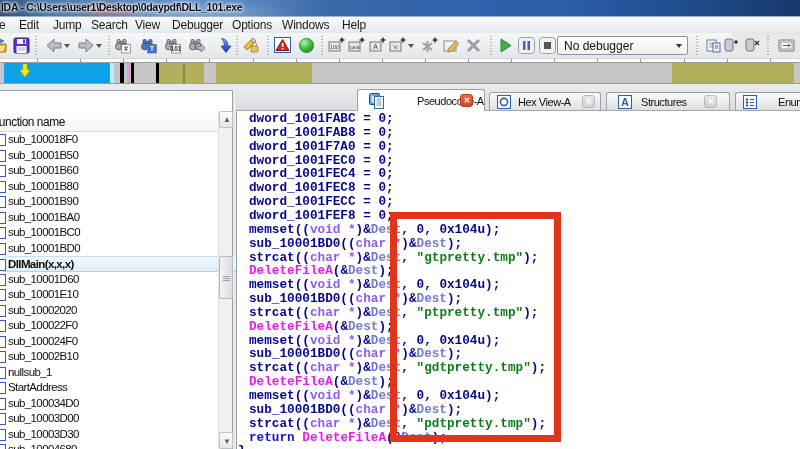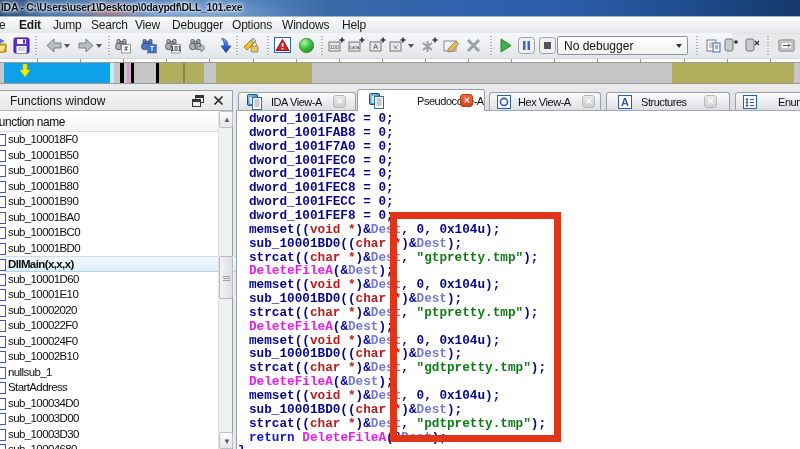--- a/index.html
+++ b/index.html
@@ -49,37 +49,37 @@
 .tab.active{top:5px;height:22px;background:#fff;z-index:3;}
 .tabtext{position:absolute;font-size:11px;color:#101010;top:3px;letter-spacing:-0.45px;white-space:nowrap;}
 .tab.active .tabtext{top:5px;}
 .closebtn{position:absolute;width:13px;height:13px;border-radius:3px;background:linear-gradient(#e9e9e9,#cfcfcf);border:1px solid #b8b8b8;box-sizing:border-box;}
 .closebtn:before{content:"✕";position:absolute;left:2.4px;top:1px;font-size:8px;color:#fff;font-weight:bold;}
 .closebtn.red{background:linear-gradient(#ec6a42,#d8431c);border:1px solid #b93a16;}
 
 #codearea{left:236px;top:111px;width:564px;height:338px;background:#fff;border-left:1px solid #98a0a6;box-sizing:border-box;}
 .cl{position:absolute;left:0;width:560px;height:13.85px;line-height:13.85px;font-family:"Liberation Mono",monospace;font-size:12.7px;font-weight:bold;color:#05058e;white-space:pre;}
 .cl{padding-left:12px;}
-.g{color:#b91c1c;}
+.g{color:#8b5cf6;}
 .d{color:#747bd2;}
 .s{color:#0e7c16;}
 .m{color:#e81ee8;}
 .k{color:#1212dc;}
 
 #redbox{left:390px;top:212px;width:171px;height:230px;border:7px solid #e23418;box-sizing:border-box;z-index:5;}
 </style>
 </head>
 <body>
 <div id="root">
  <div class="abs" id="titlebar">
       <div class="abs" id="titletext">IDA - C:\Users\user1\Desktop\0daypdf\DLL_101.exe</div>
     </div>
  <div class="abs" id="menubar">
   <span class="mi" style="left:-13px;">File</span>
-  <span class="mi" style="left:19px;font-weight:bold;">Edit</span>
+  <span class="mi" style="left:19px;">Edit</span>
   <span class="mi" style="left:53px;">Jump</span>
   <span class="mi" style="left:91px;">Search</span>
   <span class="mi" style="left:135px;">View</span>
   <span class="mi" style="left:172px;">Debugger</span>
   <span class="mi" style="left:232px;">Options</span>
   <span class="mi" style="left:282px;">Windows</span>
   <span class="mi" style="left:342px;">Help</span>
  </div>
  <div class="abs" id="toolbar">
       <div class="sep" style="left:35px;"></div>
@@ -281,32 +281,20 @@
       <div class="bseg" style="left: 159px; width: 24px; background: rgb(177, 175, 92);"></div>
       <div class="bseg" style="left: 183px; width: 2px; background: rgb(138, 136, 74);"></div>
       <div class="bseg" style="left: 185px; width: 19px; background: rgb(177, 175, 92);"></div>
       <div class="bseg" style="left: 216px; width: 96px; background: rgb(177, 175, 92);"></div>
       <div class="bseg" style="left: 672px; width: 122px; background: rgb(177, 175, 92);"></div>
       <svg class="abs" style="left:19px;top:1px;" width="12" height="14">
         <path d="M4 0 h4 v6 h3 l-5 7 -5 -7 h3 z" fill="#f2ee0a" stroke="#c8c000" stroke-width="0.5"></path>
       </svg>
     </div>
  <div class="abs" id="fpanel">
-  <div class="abs" id="ftitle">
-    <div class="abs" id="ftitletext">Functions window</div>
-    <svg class="abs" style="left:191px;top:3px;" width="14" height="14">
-          <rect x="4.5" y="1.5" width="8" height="7" fill="none" stroke="#333"></rect>
-          <rect x="4.5" y="1.5" width="8" height="2.5" fill="#333"></rect>
-          <rect x="1.5" y="5.5" width="8" height="7" fill="#efefef" stroke="#333"></rect>
-          <rect x="1.5" y="5.5" width="8" height="2.5" fill="#333"></rect>
-        </svg>
-    <svg class="abs" style="left:212px;top:3px;" width="13" height="13">
-          <path d="M2.5 2.5 L10.5 10.5 M10.5 2.5 L2.5 10.5" stroke="#222" stroke-width="1.6"></path>
-        </svg>
-  </div>
   <div class="abs" id="fheader">
         <div class="abs" id="fheadtext">Function name</div>
       </div>
   <div id="flist">
         <div class="frow" style="top: 41px;">
           <span class="ic"></span>
           <span class="tx">sub_100018F0</span>
         </div>
         <div class="frow" style="top: 56.5px;">
           <span class="ic"></span>
@@ -401,35 +389,21 @@
         </div>
   </div>
  </div>
  <div class="abs" id="tabbar"><svg width="0" height="0">
         <defs>
           <linearGradient id="twg" x1="0" y1="0" x2="1" y2="1">
             <stop offset="0" stop-color="#8ec4ee"></stop>
             <stop offset="1" stop-color="#1c66b0"></stop>
           </linearGradient>
         </defs>
-      </svg><div class="tab" style="left:2px;width:118px;">
-        <svg class="abs" style="left:8px;top:1px;" width="17" height="16">
-          <rect x="0.5" y="0.5" width="10" height="11" rx="1" fill="url(#twg)" stroke="#1d5288"></rect>
-          <rect x="2.5" y="3" width="6" height="7" fill="#cfe4f2"></rect>
-          <rect x="5.5" y="3.5" width="9" height="12" fill="#fff" stroke="#2f6da0"></rect>
-          <g stroke="#8f959b">
-            <line x1="7.5" y1="6" x2="12.5" y2="6"></line>
-            <line x1="7.5" y1="8" x2="12.5" y2="8"></line>
-            <line x1="7.5" y1="10" x2="12.5" y2="10"></line>
-            <line x1="7.5" y1="12" x2="12.5" y2="12"></line>
-          </g>
-        </svg>
-        <span class="tabtext" style="left:32px;">IDA View-A</span>
-        <span class="closebtn" style="left:94px;top:2px;"></span>
-      </div><div class="tab active" style="left:121px;width:128px;">
+      </svg><div class="tab active" style="left:121px;width:128px;">
         <svg class="abs" style="left:11px;top:3px;" width="17" height="16">
           <rect x="0.5" y="0.5" width="10" height="11" rx="1" fill="url(#twg)" stroke="#1d5288"></rect>
           <rect x="2.5" y="3" width="6" height="7" fill="#cfe4f2"></rect>
           <rect x="5.5" y="3.5" width="9" height="12" fill="#fff" stroke="#2f6da0"></rect>
           <g stroke="#8f959b">
             <line x1="7.5" y1="6" x2="12.5" y2="6"></line>
             <line x1="7.5" y1="8" x2="12.5" y2="8"></line>
             <line x1="7.5" y1="10" x2="12.5" y2="10"></line>
             <line x1="7.5" y1="12" x2="12.5" y2="12"></line>
           </g>

